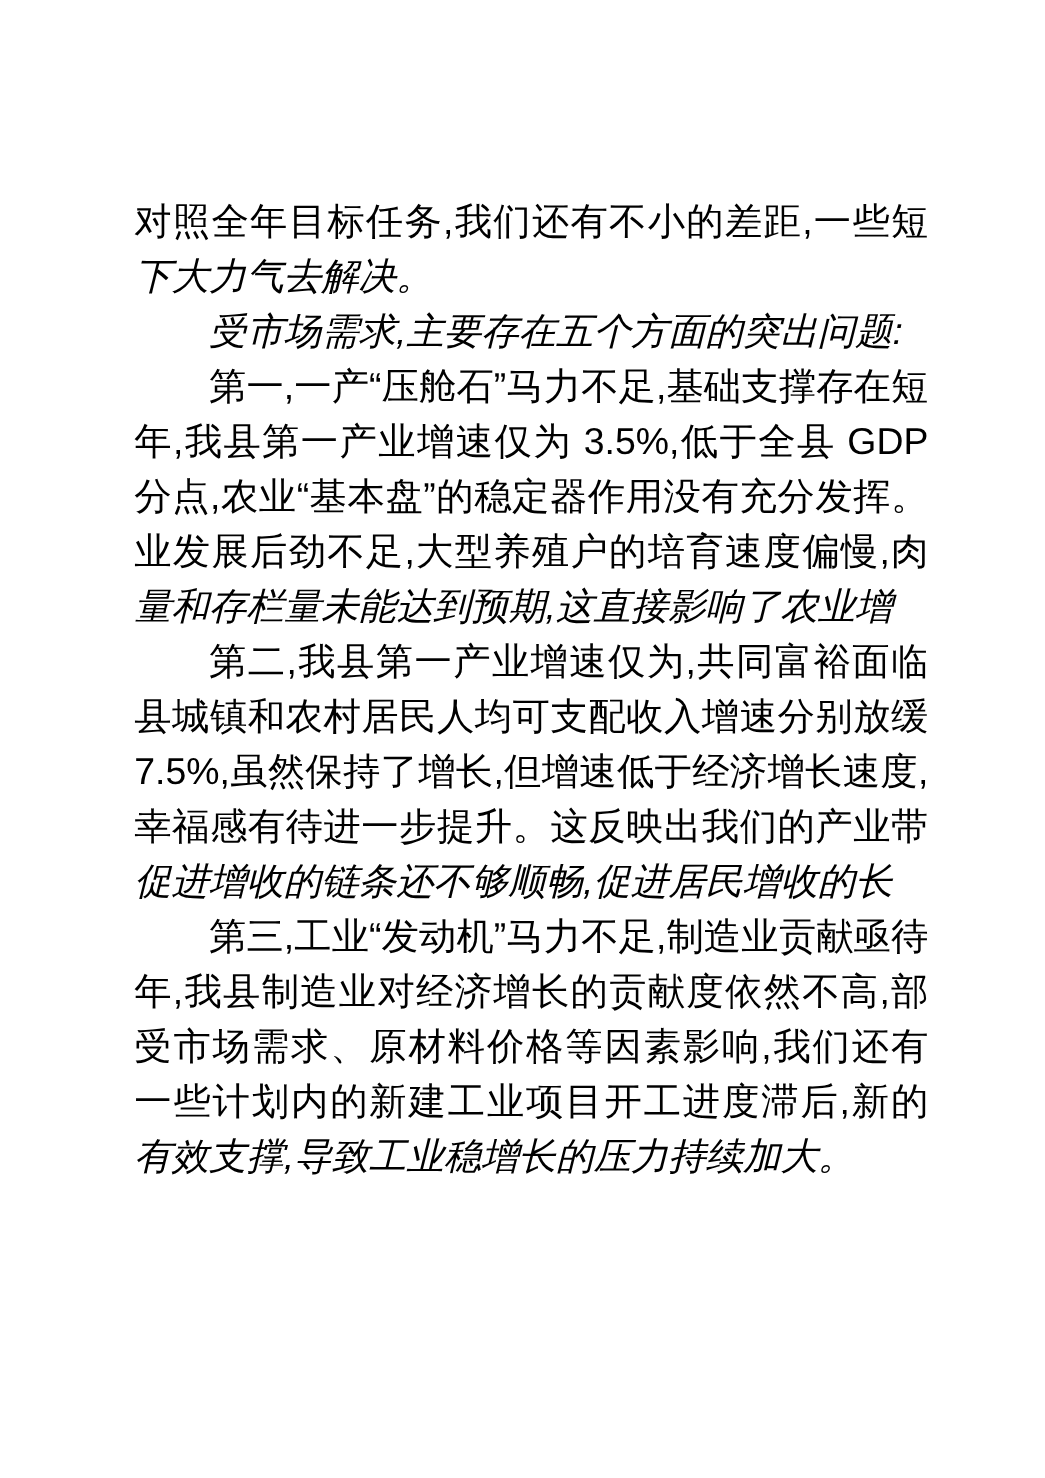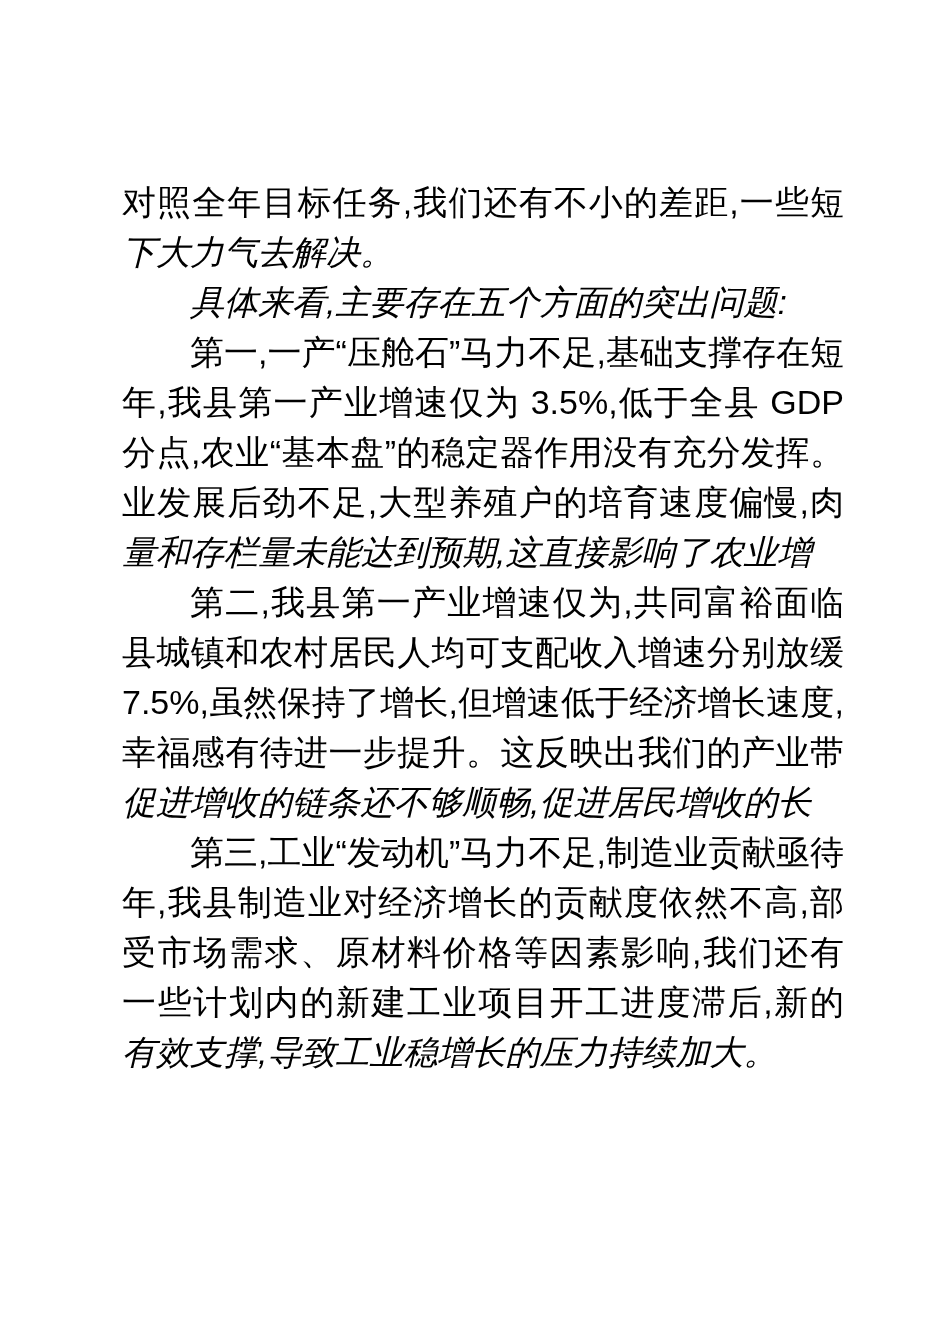--- a/index.html
+++ b/index.html
@@ -53,21 +53,21 @@
 
 <div class="page">
   <div class="doc">
 
     <div class="para">
       <div class="line">对照全年目标任务,我们还有不小的差距,一些短板指标亟待我们</div>
       <div class="line noj">下大力气去解决。</div>
     </div>
 
     <div class="para">
-      <div class="line noj ind">具体来看,主要存在五个方面的突出问题:</div>
+      <div class="line noj ind">受市场需求,主要存在五个方面的突出问题:</div>
     </div>
 
     <div class="para">
       <div class="line ind">第一,一产“压舱石”马力不足,基础支撑存在短板。上半</div>
       <div class="line">年,我县第一产业增速仅为 3.5%,低于全县 GDP 增速近 5 个百</div>
       <div class="line">分点,农业“基本盘”的稳定器作用没有充分发挥。特别是畜牧</div>
       <div class="line">业发展后劲不足,大型养殖户的培育速度偏慢,肉牛、生猪的出栏</div>
       <div class="line noj">量和存栏量未能达到预期,这直接影响了农业增加值的整体表现。</div>
     </div>
 

